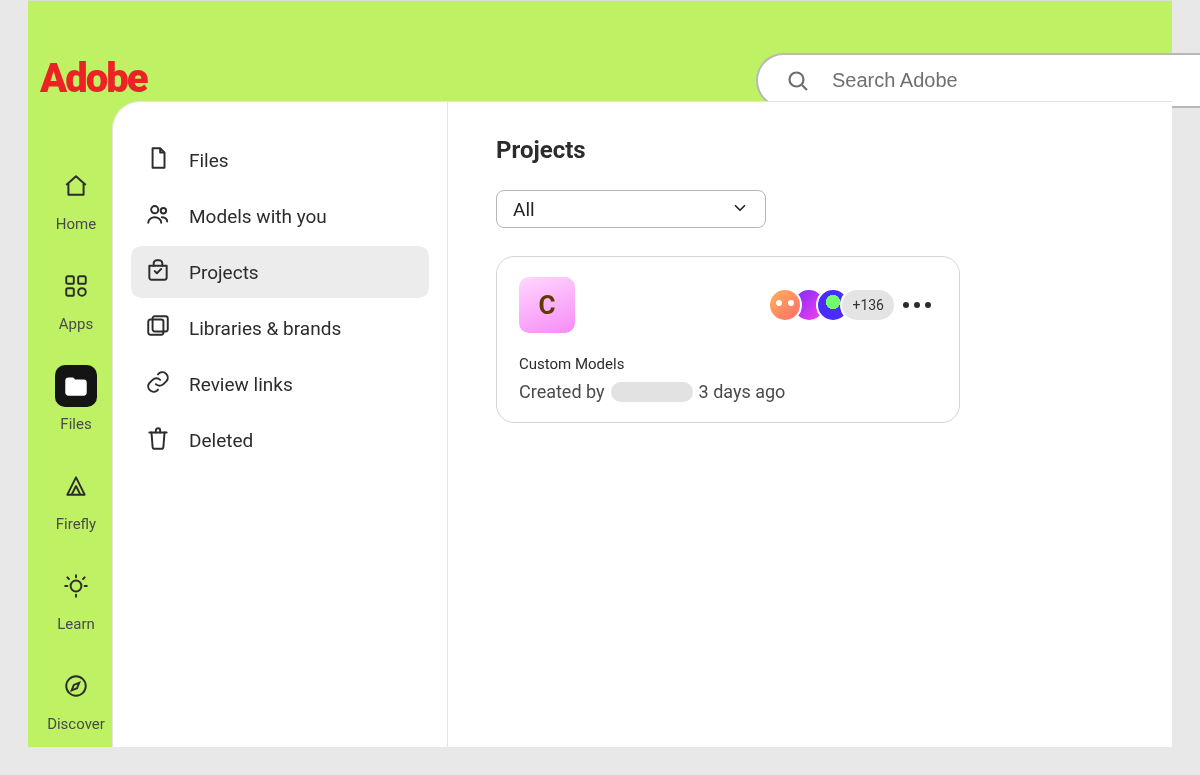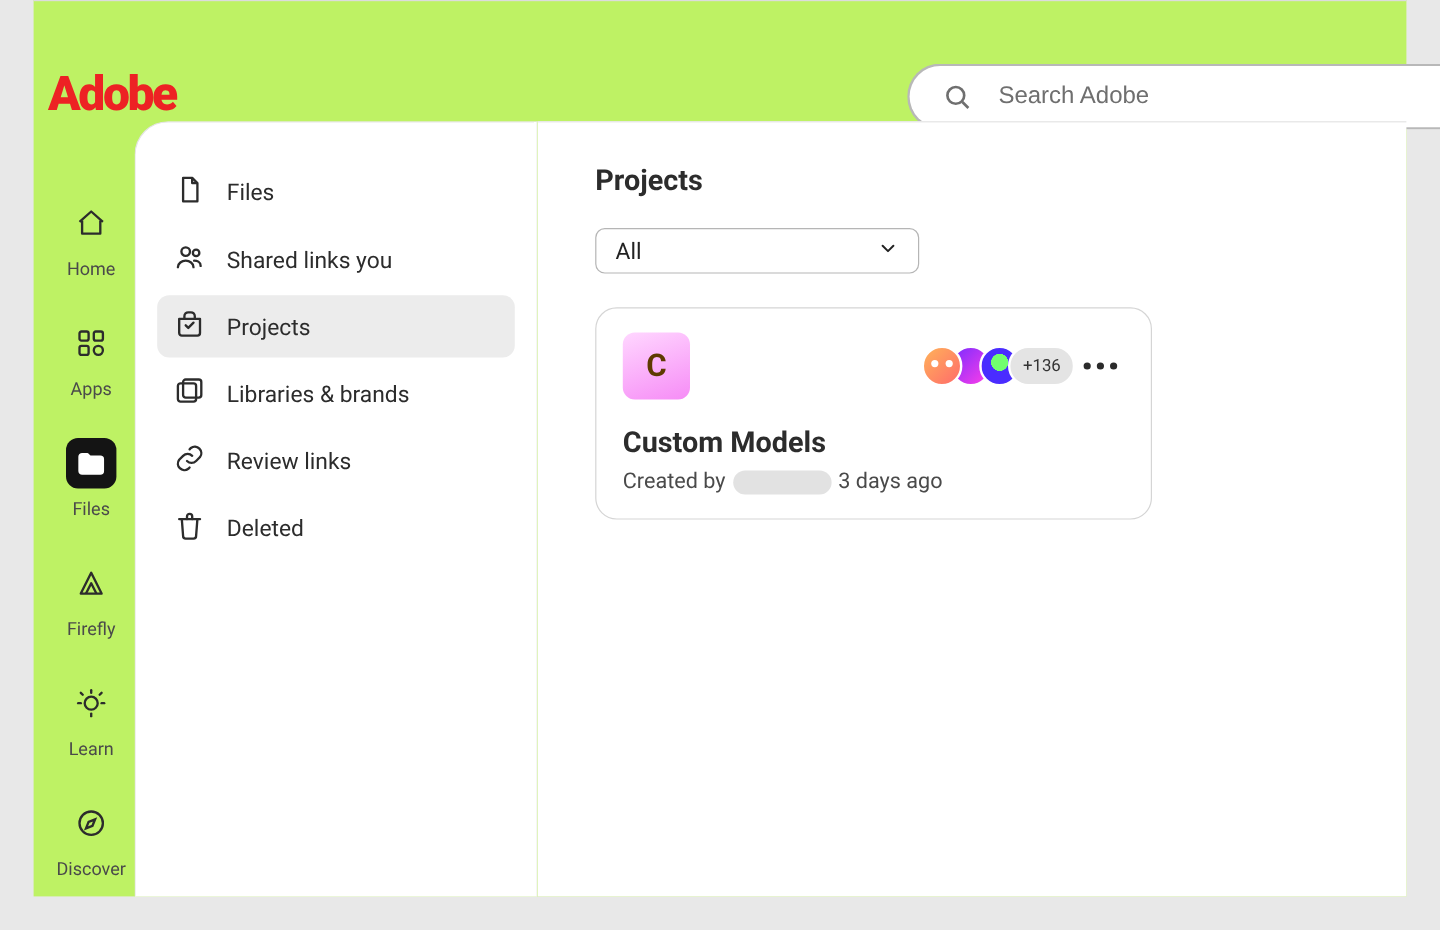--- a/index.html
+++ b/index.html
@@ -210,22 +210,22 @@
   .dots {
     display: flex;
     gap: 5px;
     cursor: pointer;
     padding: 6px;
   }
   .dots span {
     width:6px; height:6px; background:#2b2b2b; border-radius:50%;
   }
   .card-title {
-    font-size: 24px;
-    font-weight: 700;
+    font-size: 15px;
+    font-weight: 400;
     margin-bottom: 8px;
   }
   .meta {
     font-size: 18px;
     color: #4a4a4a;
     display:flex;
     align-items:center;
     gap:6px;
   }
   .name-pill {
@@ -334,21 +334,21 @@
 
     <div class="side-item">
       <span>
         <svg width="26" height="26" viewBox="0 0 24 24" fill="none" stroke="#2c2c2c" stroke-width="1.8" stroke-linecap="round">
           <circle cx="9" cy="8" r="3.3"></circle>
             <path d="M3 20c0-3 3-5 6-5s6 2 6 5"></path>
           <circle cx="17" cy="9" r="2.5"></circle>
             <path d="M15.5 15c2 0 5 1 5 4"></path>
           </svg>
       </span>
-      <span class="lbl">Shared links you</span>
+      <span class="lbl">Models with you</span>
     </div>
 
     <div class="side-item selected">
       <span>
         <svg width="26" height="26" viewBox="0 0 24 24" fill="none" stroke="#2c2c2c" stroke-width="1.8" stroke-linejoin="round" stroke-linecap="round">
           <path d="M4 8h16v11a2 2 0 0 1-2 2H6a2 2 0 0 1-2-2z"></path>
           <path d="M8 8V6a3 3 0 0 1 3-3h2a3 3 0 0 1 3 3v2"></path>
           <path d="M9 13l2 2 4-4"></path>
           </svg>
       </span>

